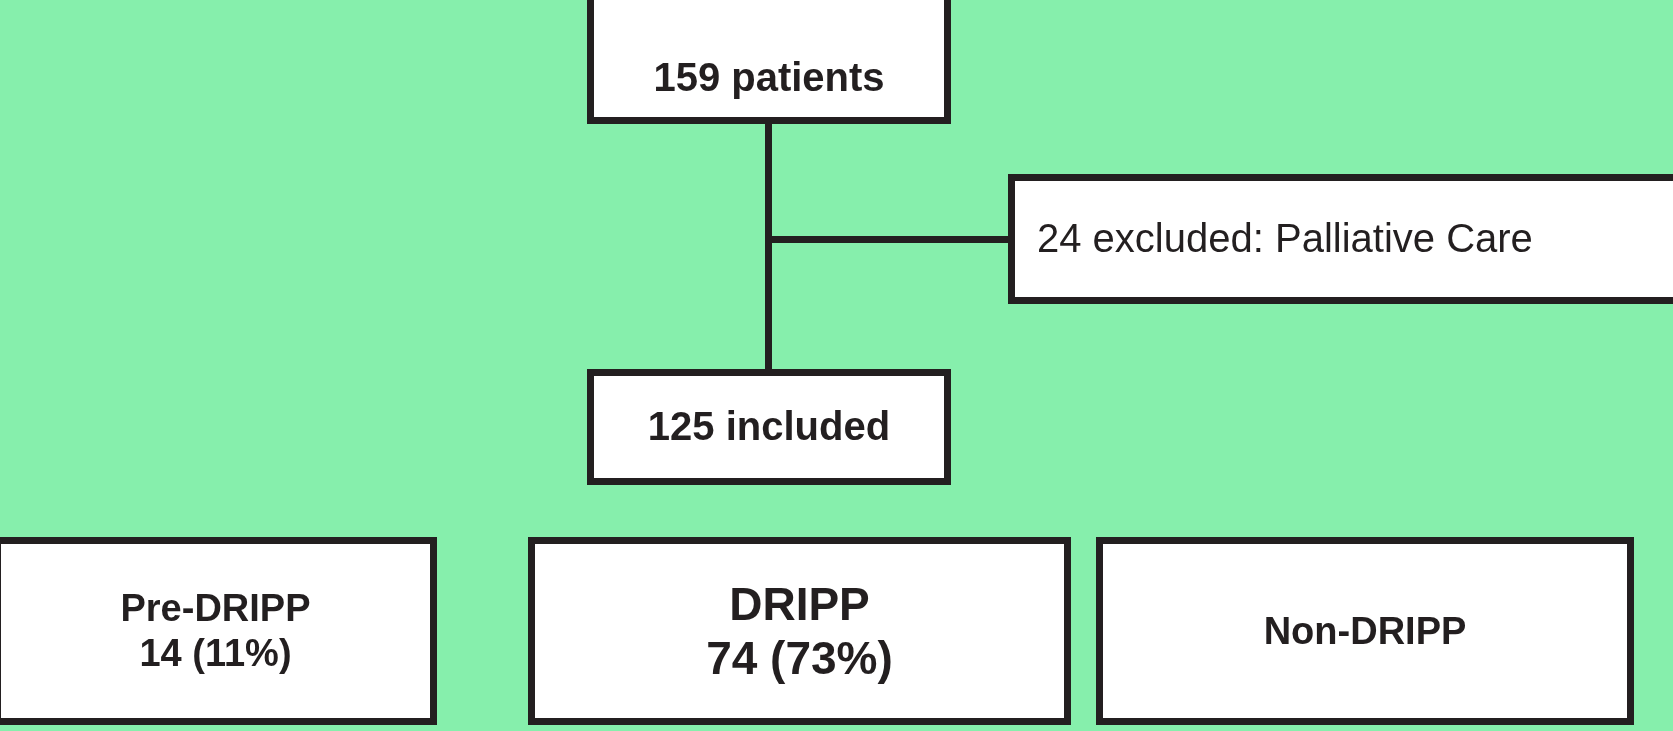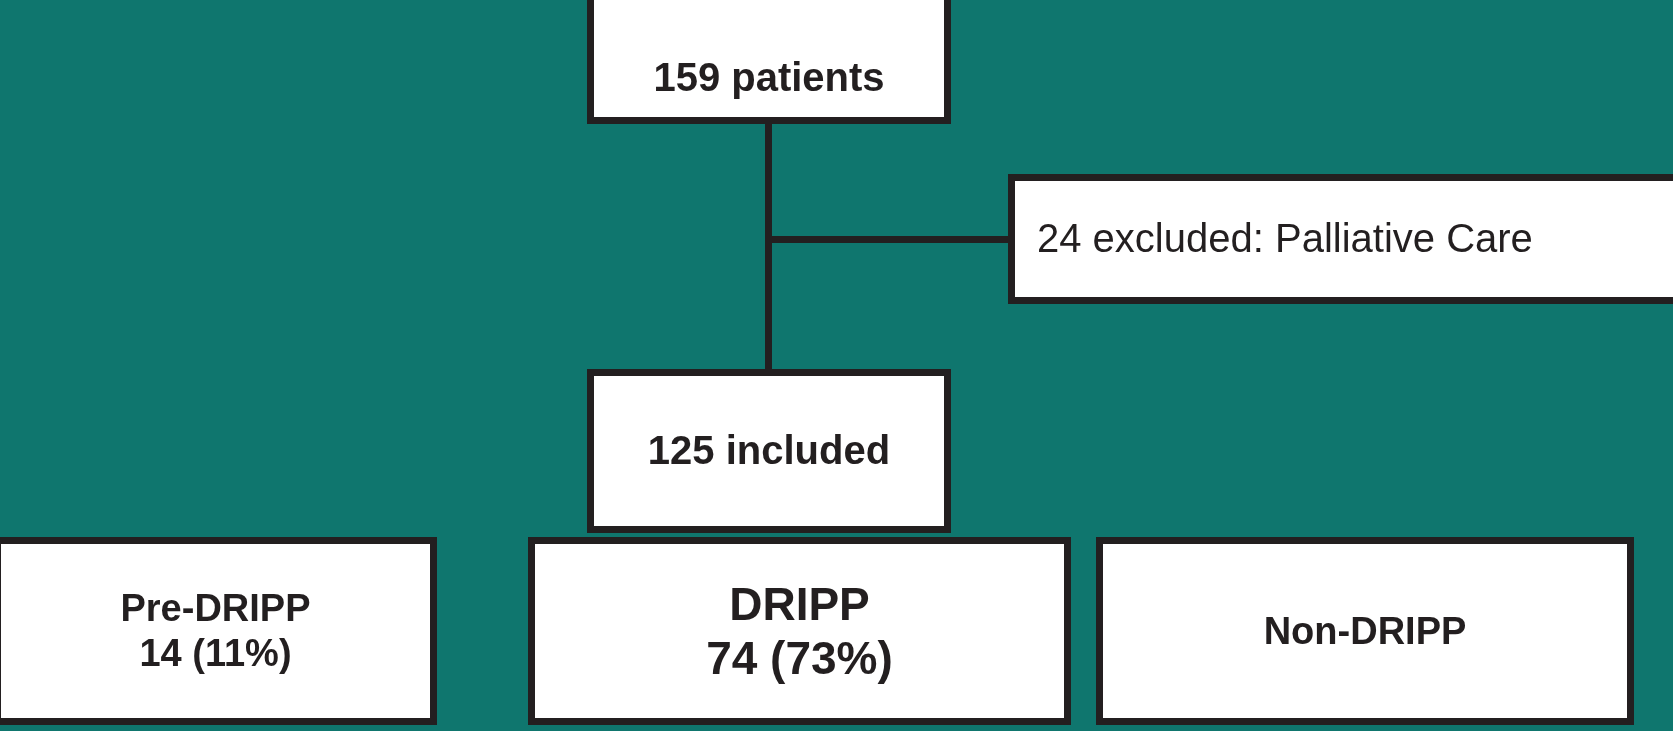--- a/index.html
+++ b/index.html
@@ -9,21 +9,21 @@
     background: #ffffff;
   }
   body {
     font-family: "Liberation Sans", sans-serif;
     -webkit-font-smoothing: antialiased;
   }
   #flow-root {
     position: relative;
     width: 1673px;
     height: 731px;
-    background: #0f766e;
+    background: #86efac;
     overflow: hidden;
   }
   .node {
     position: absolute;
     box-sizing: border-box;
     background: #ffffff;
     border: 7px solid #231f20;
     display: flex;
     flex-direction: column;
     align-items: center;
@@ -59,21 +59,21 @@
     width: 672px;
     height: 130px;
     font-size: 40px;
     align-items: flex-start;
     padding-left: 22px;
   }
   #node-included {
     left: 587px;
     top: 369px;
     width: 364px;
-    height: 164px;
+    height: 116px;
     font-size: 40px;
     align-items: center;
   }
   #node-pre-dripp {
     left: -6px;
     top: 537px;
     width: 443px;
     height: 188px;
     font-size: 38px;
   }

